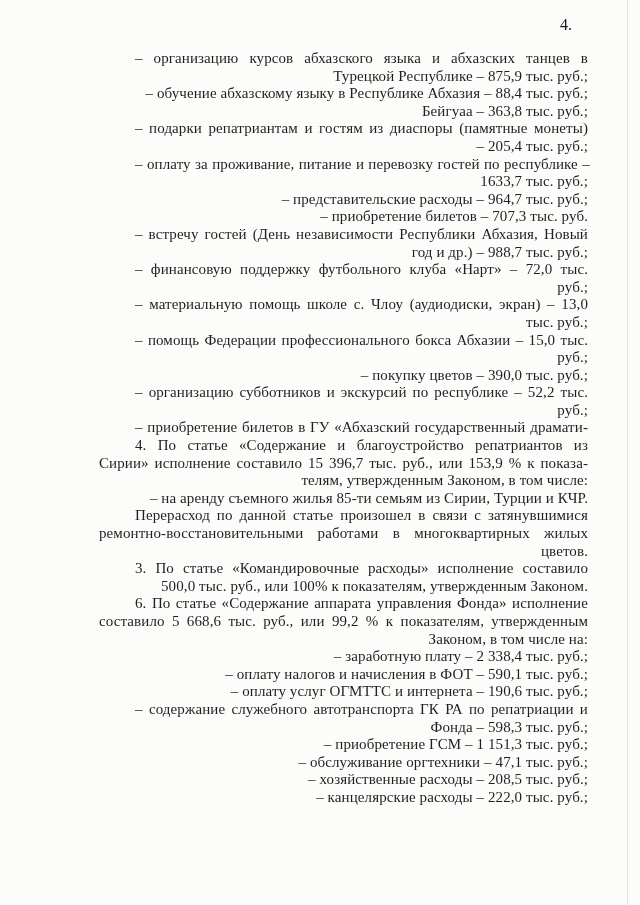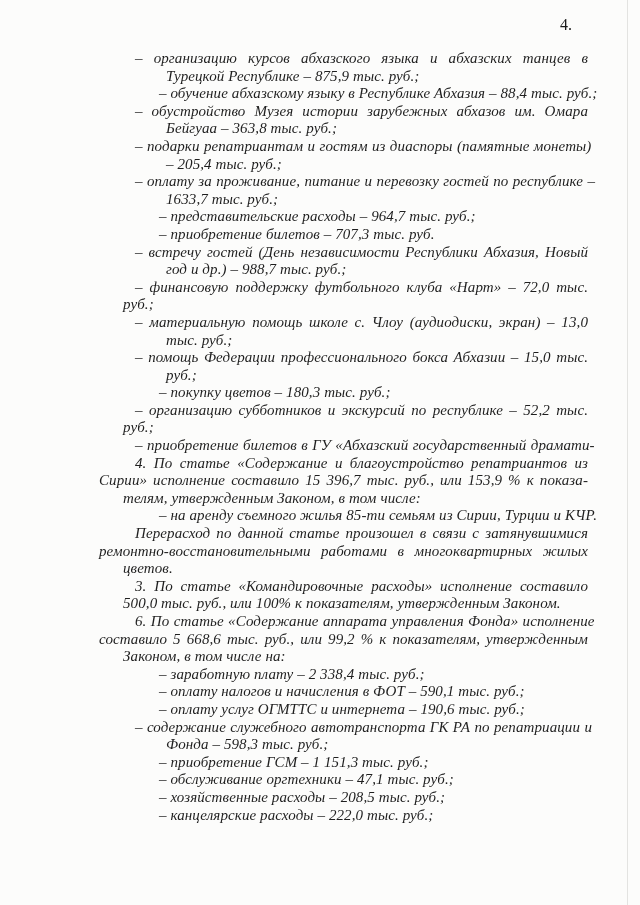--- a/index.html
+++ b/index.html
@@ -29,68 +29,66 @@
     left: 99px;
     top: 50px;
     width: 489px;
     font-size: 15px;
     line-height: 17.6px;
     letter-spacing: 0.1px;
   }
   .line {
     white-space: nowrap;
     height: 17.6px;
-    font-style: italic;
   }
   .l-dash    { padding-left: 36px; }
   .l-hang    { padding-left: 43px; }
   .l-flush   { padding-left: 0; }
   .l-pindent { padding-left: 36px; }
   .just {
     text-align: justify;
     text-align-last: justify;
   }
-  .left { text-align: left; margin-left: 24px; }
+  .left { text-align: right; }
   .just { word-spacing: 0.5px; }
   .scan-line {
     position: absolute;
     top: 0;
     left: 627px;
     width: 1px;
     height: 905px;
     background: #e3e3e1;
   }
 </style>
 </head>
 <body>
 
 <div class="page-number">4.</div>
 
 <div class="content">
   <div>
       <div class="line l-dash just">– организацию курсов абхазского языка и абхазских танцев в</div>
       <div class="line l-hang left">Турецкой Республике – 875,9 тыс. руб.;</div>
       <div class="line l-dash left">– обучение абхазскому языку в Республике Абхазия – 88,4 тыс. руб.;</div>
-      <div class="line l-dash just">– обустройство Музея истории зарубежных абхазов им. Омара</div>
       <div class="line l-hang left">Бейгуаа – 363,8 тыс. руб.;</div>
       <div class="line l-dash just">– подарки репатриантам и гостям из диаспоры (памятные монеты)</div>
       <div class="line l-hang left">– 205,4 тыс. руб.;</div>
       <div class="line l-dash just">– оплату за проживание, питание и перевозку гостей по республике –</div>
       <div class="line l-hang left">1633,7 тыс. руб.;</div>
       <div class="line l-dash left">– представительские расходы – 964,7 тыс. руб.;</div>
       <div class="line l-dash left">– приобретение билетов – 707,3 тыс. руб.</div>
       <div class="line l-dash just">– встречу гостей (День независимости Республики Абхазия, Новый</div>
       <div class="line l-hang left">год и др.) – 988,7 тыс. руб.;</div>
       <div class="line l-dash just">– финансовую поддержку футбольного клуба «Нарт» – 72,0 тыс.</div>
       <div class="line l-flush left">руб.;</div>
       <div class="line l-dash just">– материальную помощь школе с. Члоу (аудиодиски, экран) – 13,0</div>
       <div class="line l-hang left">тыс. руб.;</div>
       <div class="line l-dash just">– помощь Федерации профессионального бокса Абхазии – 15,0 тыс.</div>
       <div class="line l-hang left">руб.;</div>
-      <div class="line l-dash left">– покупку цветов – 180,3 тыс. руб.;</div>
+      <div class="line l-dash left">– покупку цветов – 390,0 тыс. руб.;</div>
       <div class="line l-dash just">– организацию субботников и экскурсий по республике – 52,2 тыс.</div>
       <div class="line l-flush left">руб.;</div>
       <div class="line l-dash just">– приобретение билетов в ГУ «Абхазский государственный драмати-</div>
       <div class="line l-pindent just">4. По статье «Содержание и благоустройство репатриантов из</div>
       <div class="line l-flush just">Сирии» исполнение составило 15 396,7 тыс. руб., или 153,9 % к показа-</div>
       <div class="line l-flush left">телям, утвержденным Законом, в том числе:</div>
       <div class="line l-pindent left">– на аренду съемного жилья 85-ти семьям из Сирии, Турции и КЧР.</div>
       <div class="line l-pindent just">Перерасход по данной статье произошел в связи с затянувшимися</div>
       <div class="line l-flush just">ремонтно-восстановительными работами в многоквартирных жилых</div>
       <div class="line l-flush left">цветов.</div>

